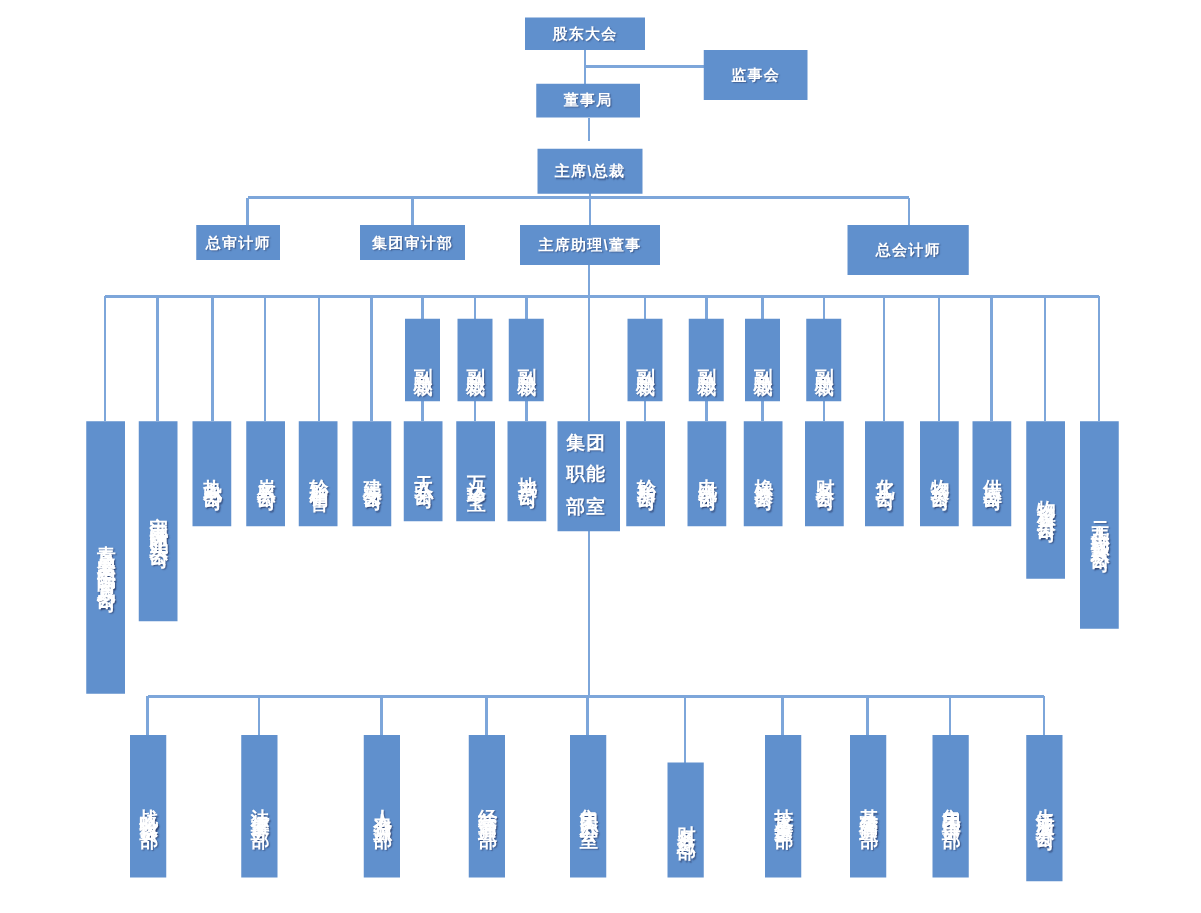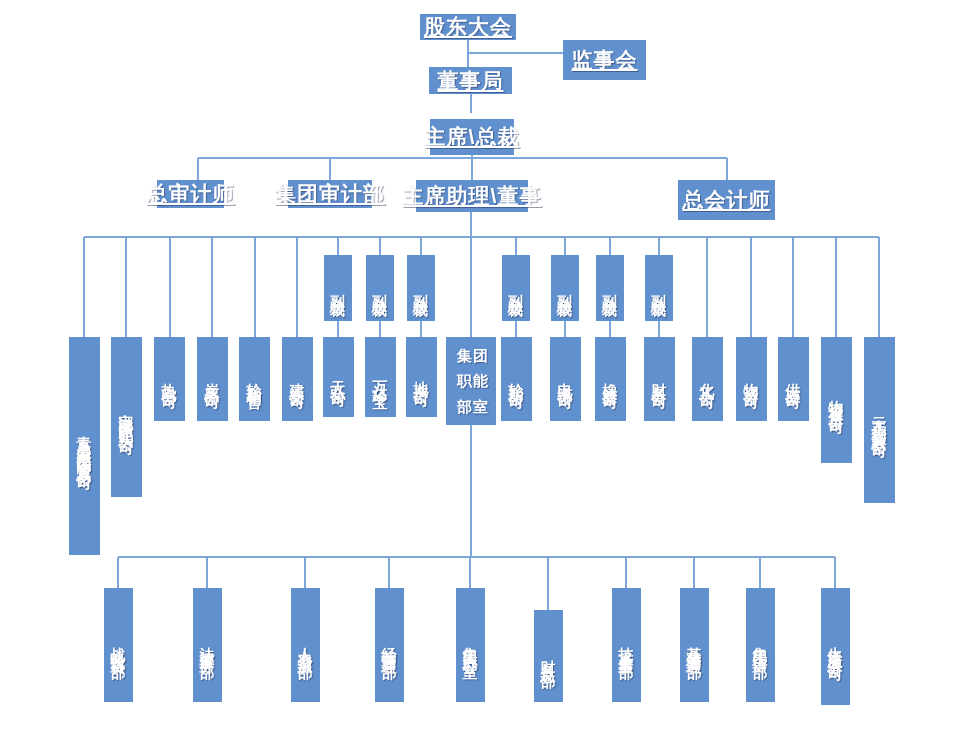--- a/index.html
+++ b/index.html
@@ -16,34 +16,35 @@
     background:#6090cd;
     color:#ffffff;
     display:flex;
     align-items:center;
     justify-content:center;
     font-weight:bold;
     box-sizing:border-box;
     text-shadow:1px 1px 1px rgba(30,40,80,0.45);
     z-index:1;
   }
-  .h{font-size:21px;letter-spacing:1px;white-space:nowrap;text-decoration:underline;}
+  .h{font-size:12px;letter-spacing:1px;white-space:nowrap;}
   .v{
     writing-mode:vertical-rl;
     text-orientation:upright;
     font-size:15px;
     letter-spacing:4px;
     line-height:1;
   }
   .wrap{
     font-size:15px;
     line-height:1.7;
-    text-align:right;
+    text-align:left;
     letter-spacing:1px;
     padding:0 7px;
+    font-family:Liberation Serif, serif;
   }
 </style>
 </head>
 <body>
 
 <div id="canvas">
 
   <svg id="wires" width="961" height="730" viewBox="0 0 961 730" fill="none" stroke="#7da6da" stroke-width="2" shape-rendering="crispEdges">
     <path d="M468,40 V68"></path>
     <path d="M468,53 H563"></path>

